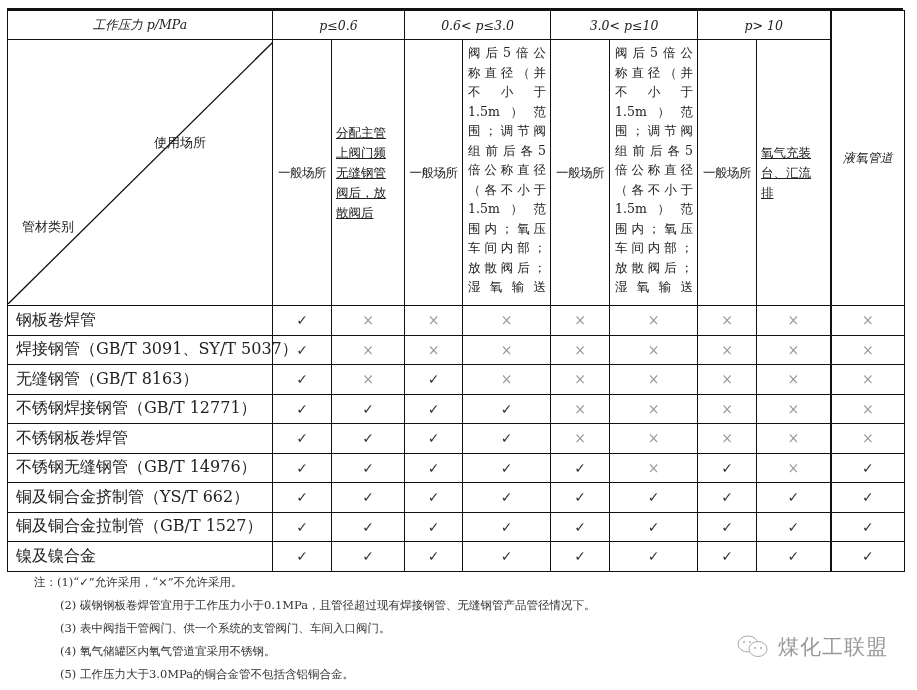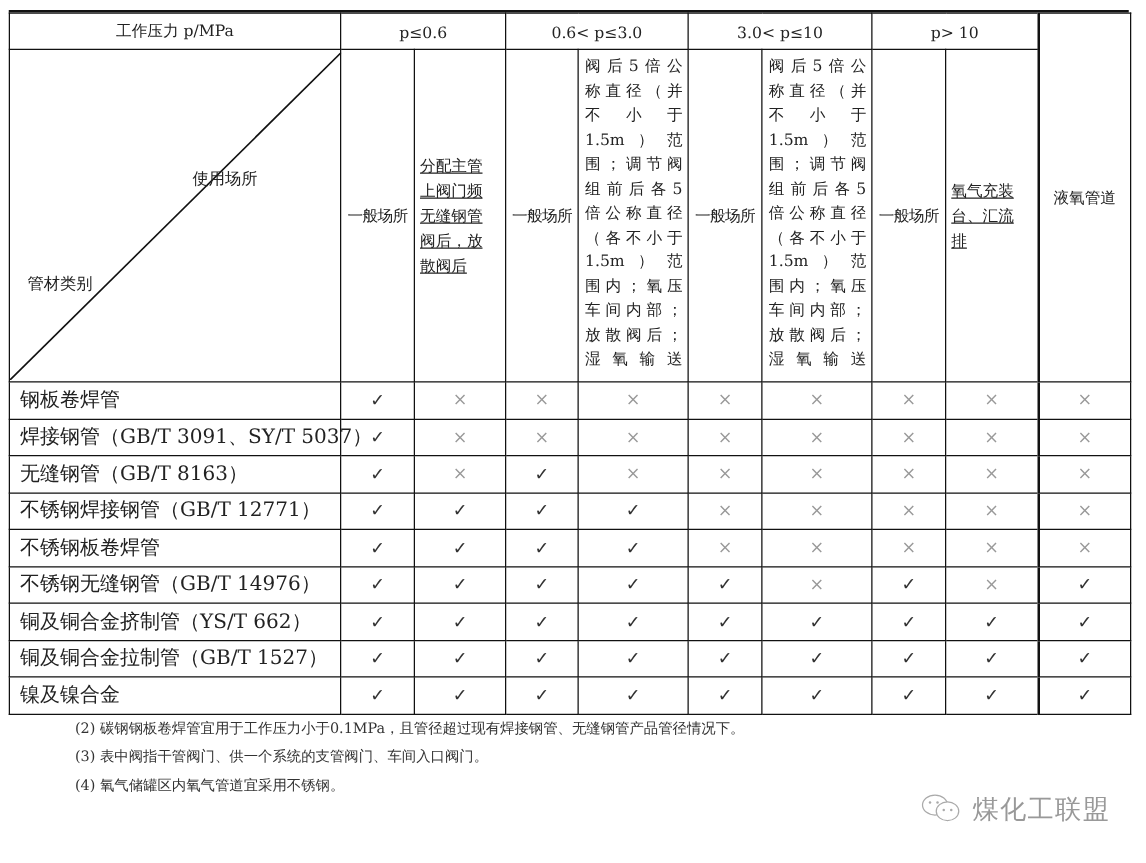--- a/index.html
+++ b/index.html
@@ -1,21 +1,21 @@
 <!DOCTYPE html>
 <html><head>
 <meta charset="utf-8">
 <style>
   html, body { margin:0; padding:0; background:#fff; }
   body { width:917px; height:690px; position:relative; overflow:hidden;
          font-family:"DejaVu Serif","Liberation Serif",serif; color:#222; }
   .topline { position:absolute; left:7px; top:8px; width:896px; height:2px; background:#111; }
   table.main { position:absolute; left:7px; top:10px; border-collapse:collapse; table-layout:fixed; width:897px; }
   table.main td { border:1px solid #111; padding:0; font-size:12.5px; vertical-align:middle; }
-  .hdr td { height:28px; text-align:center; font-size:12.5px; }
+  .hdr td { height:28px; text-align:center; font-size:12.5px;font-style:italic; }
   .sub td { height:262px; }
   .diag { position:relative; height:262px; }
   .diag svg { position:absolute; left:0; top:0; }
   .diag .lbl-top { position:absolute; left:146px; top:92px; font-size:13px; }
   .diag .lbl-bot { position:absolute; left:14px; top:176px; font-size:13px; }
   .narrow-txt { font-size:12.5px; line-height:16px; white-space:nowrap; text-align:center; letter-spacing:-0.5px; }
   .long-txt { font-size:12.5px; line-height:19.5px; padding:0 4px 0 5px !important; text-align:justify; text-align-last:justify; vertical-align:top !important; padding-top:3px !important; }
   .long-txt span { display:block; }
   .mid-txt { font-size:12.5px; line-height:20px; padding:0 4px !important;text-decoration:underline; }
   .mid-txt span { display:block; }
@@ -222,23 +222,25 @@
         <td class="mk yes">✓</td>
         <td class="mk yes">✓</td>
         <td class="mk yes">✓</td>
         <td class="mk yes">✓</td>
         <td class="mk yes thick-l">✓</td>
       </tr>
     </tbody>
 </table>
 
 <div class="notes">
+  <div>注：(1)“✓”允许采用，“×”不允许采用。</div>
   <div class="ind">(2) 碳钢钢板卷焊管宜用于工作压力小于0.1MPa，且管径超过现有焊接钢管、无缝钢管产品管径情况下。</div>
   <div class="ind">(3) 表中阀指干管阀门、供一个系统的支管阀门、车间入口阀门。</div>
   <div class="ind">(4) 氧气储罐区内氧气管道宜采用不锈钢。</div>
+  <div class="ind">(5) 工作压力大于3.0MPa的铜合金管不包括含铝铜合金。</div>
 </div>
 
 <div class="wm">
   <span class="bub">
     <svg width="36" height="26" viewBox="0 0 36 26">
       <ellipse cx="12" cy="10" rx="10" ry="8" fill="none" stroke="#aaa" stroke-width="1"></ellipse>
       <ellipse cx="22" cy="15" rx="9" ry="7.5" fill="#fff" stroke="#aaa" stroke-width="1"></ellipse>
       <circle cx="19" cy="14" r="1" fill="#aaa"></circle>
         <circle cx="25" cy="14" r="1" fill="#aaa"></circle>
       <circle cx="8" cy="8" r="1" fill="#aaa"></circle>

